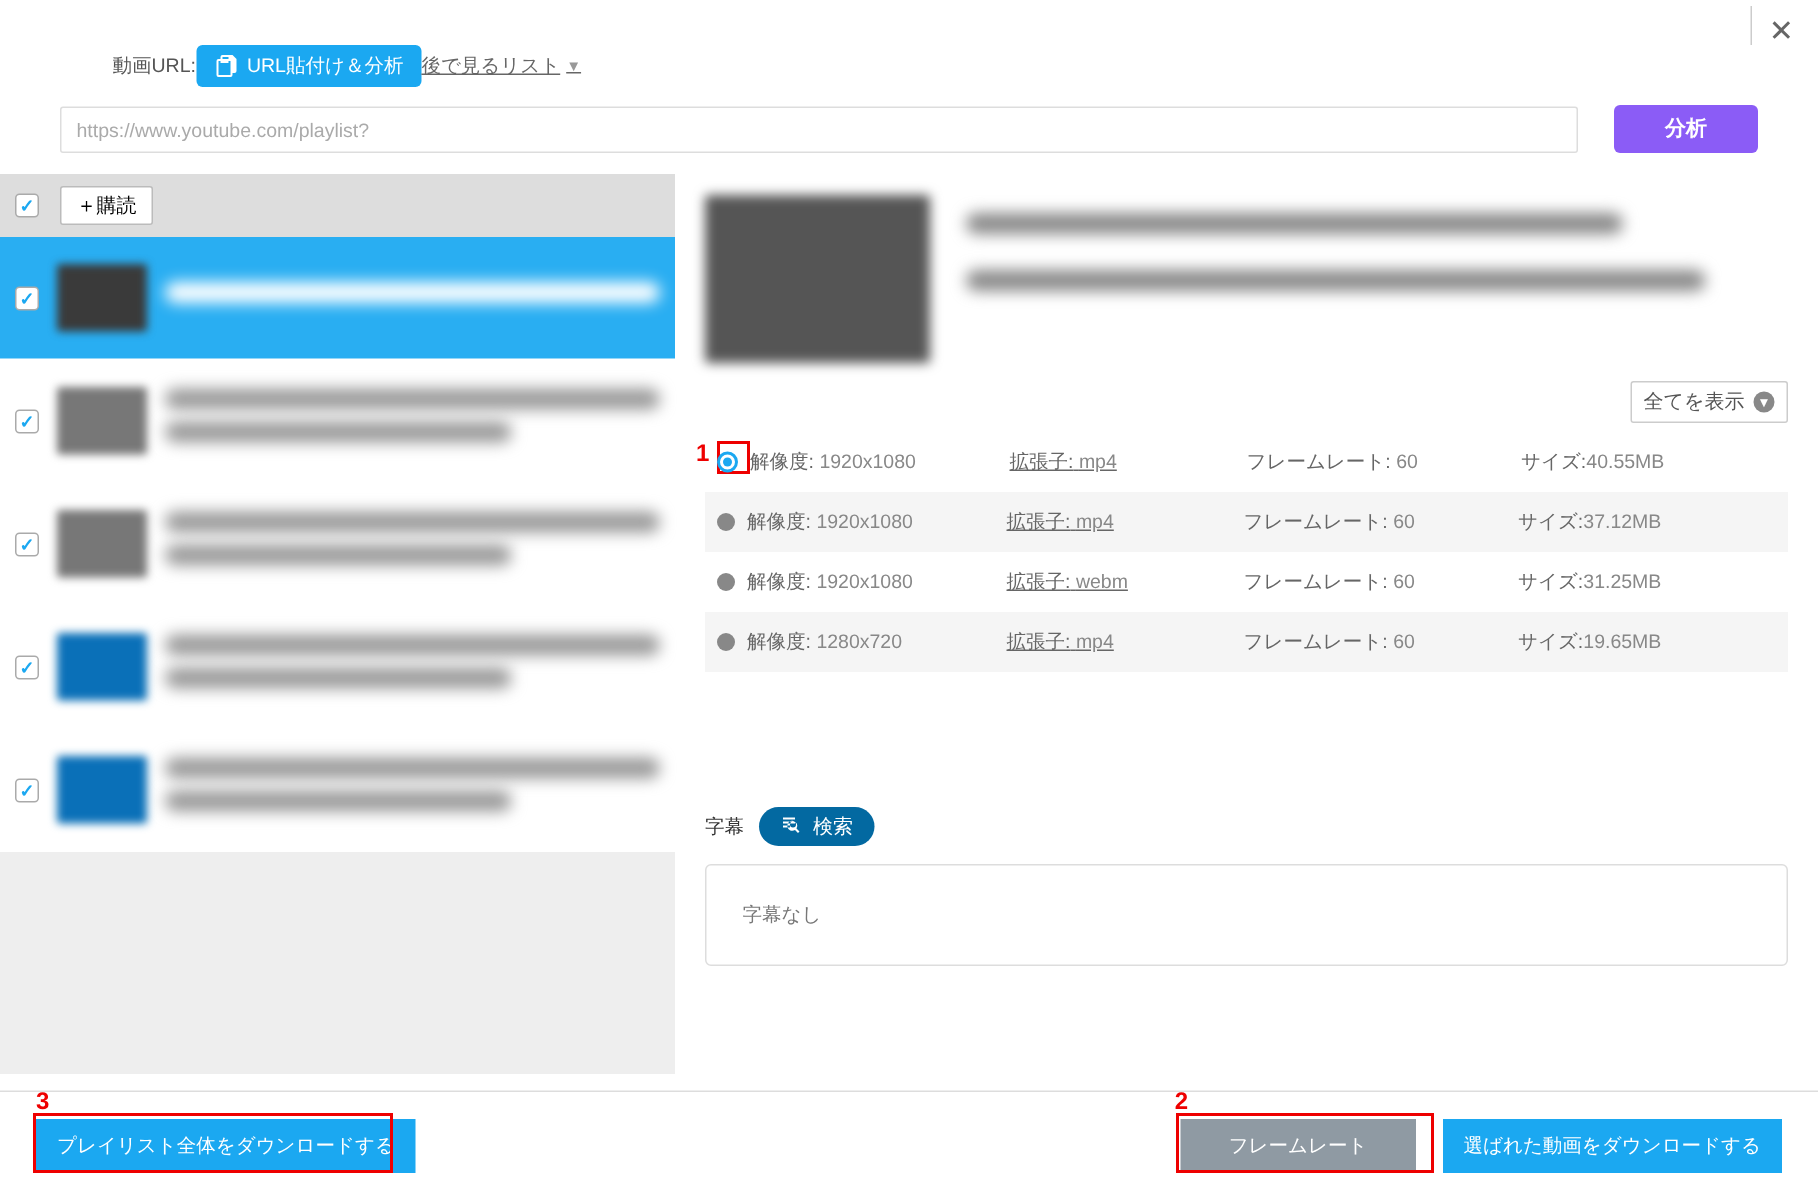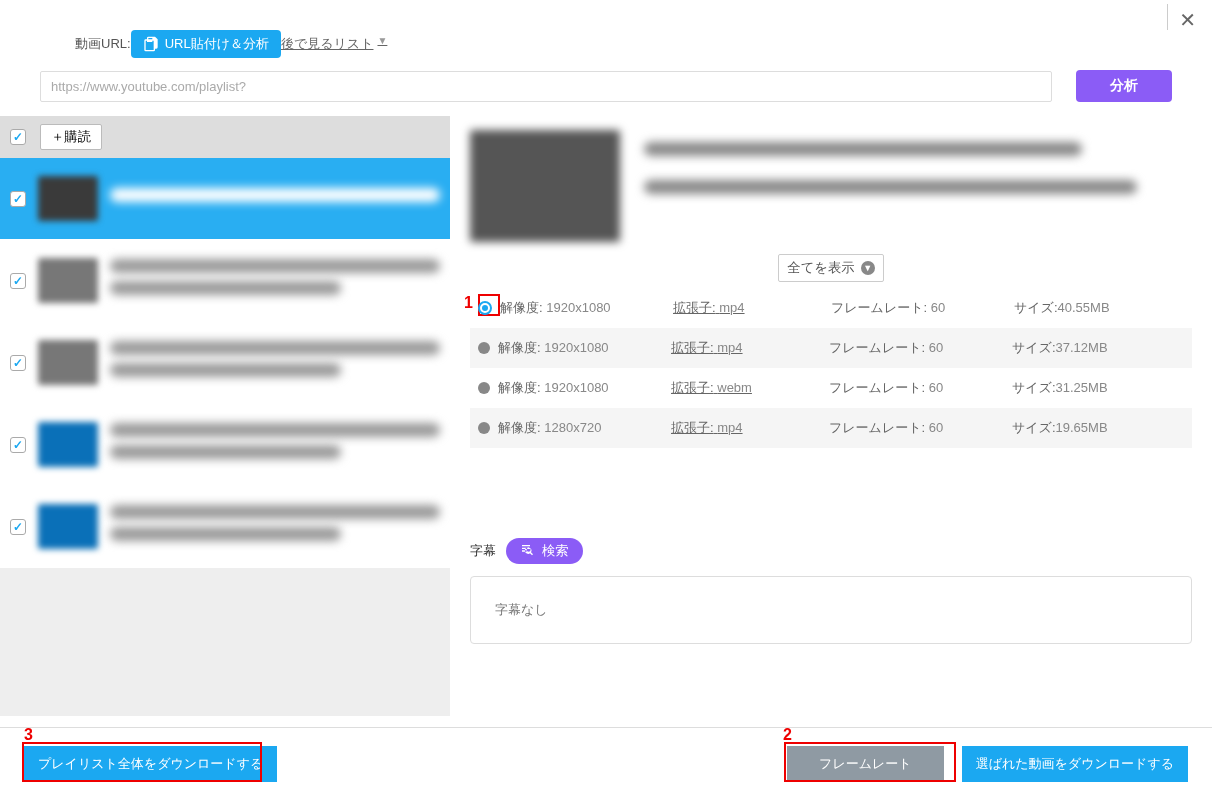--- a/index.html
+++ b/index.html
@@ -6,21 +6,21 @@
 body { font-family: -apple-system, "Segoe UI", Arial, sans-serif; font-size: 13px; color: #333; background: #fff; width: 1212px; height: 800px; overflow: hidden; position: relative; }
 
 .close-x { position: absolute; top: 8px; right: 16px; font-size: 20px; color: #666; cursor: pointer; }
 .vsep { position: absolute; top: 4px; right: 44px; width: 1px; height: 26px; background: #ccc; }
 
 .header { padding: 30px 40px 14px 40px; }
 .header-row1 { display: flex; align-items: center; margin-bottom: 12px; margin-left: 35px; }
 .url-label { color: #555; }
 .paste-btn { background: #1ba8f1; color: #fff; border: none; border-radius: 4px; padding: 5px 12px; display: inline-flex; align-items: center; gap: 6px; cursor: pointer; font-size: 13px; }
 .paste-btn svg { width: 16px; height: 16px; fill: #fff; }
-.later-link { color: #666; text-decoration: underline; cursor: pointer; display: inline-flex; align-items: flex-start; gap: 4px; }
+.later-link { color: #666; text-decoration: underline; cursor: pointer; display: inline-flex; align-items: center; gap: 4px; }
 .later-link .caret { font-size: 10px; color: #999; }
 
 .header-row2 { display: flex; gap: 24px; align-items: center; }
 .url-input { flex: 1; border: 1px solid #ddd; padding: 7px 10px; color: #aaa; background: #fff; border-radius: 2px; }
 .analyze-btn { background: #8b5cf6; color: #fff; border: none; border-radius: 4px; padding: 7px 0; width: 96px; cursor: pointer; font-size: 14px; font-weight: bold; }
 
 .main { display: flex; height: 600px; }
 
 .left { width: 450px; background: #eee; position: relative; }
 .left-top { display: flex; align-items: center; padding: 8px 10px; background: #ddd; }
@@ -40,41 +40,41 @@
 .blur-line { height: 14px; background: #999; filter: blur(5px); border-radius: 7px; margin-bottom: 8px; }
 .blur-line.short { width: 70%; }
 .list-item.selected .blur-line { background: #fff; }
 
 .right { flex: 1; padding: 14px 20px 10px 20px; display: flex; flex-direction: column; }
 .video-head { display: flex; gap: 24px; margin-bottom: 12px; }
 .video-thumb { width: 150px; height: 112px; background: #555; border-radius: 2px; filter: blur(4px); flex-shrink: 0; }
 .video-meta { flex: 1; padding-top: 12px; }
 .video-meta .blur-line { background: #888; }
 
-.show-all-row { display: flex; justify-content: center; margin-bottom: 6px; }
+.show-all-row { display: flex; justify-content: flex-end; margin-bottom: 6px; }
 .show-all-btn { border: 1px solid #ccc; background: #fff; padding: 4px 8px; color: #555; cursor: pointer; display: inline-flex; align-items: center; gap: 6px; border-radius: 2px; }
 .show-all-btn .circ { width: 14px; height: 14px; border-radius: 50%; background: #888; display: inline-flex; align-items: center; justify-content: center; color: #fff; font-size: 9px; }
 
 .fmt-row { display: flex; align-items: center; padding: 11px 8px; gap: 8px; color: #666; position: relative; }
 .fmt-row.alt { background: #f5f5f5; }
 .radio { width: 12px; height: 12px; border-radius: 50%; background: #888; flex-shrink: 0; }
 .radio.sel { width: 14px; height: 14px; border: 2px solid #1ba8f1; background: #fff; position: relative; }
 .radio.sel::after { content: ""; position: absolute; inset: 2px; border-radius: 50%; background: #1ba8f1; }
 .red-box { position: absolute; border: 2px solid #e00; pointer-events: none; }
 .col-res { width: 165px; }
 .col-ext { width: 150px; text-decoration: underline; }
 .col-fps { width: 175px; }
 .col-size { flex: 1; }
 .val { color: #888; }
 
 .annotation { position: absolute; color: #e00; font-weight: bold; font-size: 16px; pointer-events: none; }
 
 .sub-section { margin-top: 90px; }
 .sub-row { display: flex; align-items: center; gap: 10px; margin-bottom: 12px; }
-.search-sub-btn { background: #8b5cf6; color: #fff; border: none; border-radius: 14px; padding: 4px 14px; display: inline-flex; align-items: center; gap: 6px; cursor: pointer; }
+.search-sub-btn { background: #0369a1; color: #fff; border: none; border-radius: 14px; padding: 4px 14px; display: inline-flex; align-items: center; gap: 6px; cursor: pointer; }
 .search-sub-btn svg { width: 16px; height: 16px; fill: #fff; }
 .no-sub { border: 1px solid #ddd; border-radius: 4px; padding: 24px; text-align: left; color: #777; }
 
 .footer { position: absolute; bottom: 0; left: 0; right: 0; border-top: 1px solid #ddd; padding: 18px 24px; display: flex; align-items: center; }
 .footer .spacer { flex: 1; }
 .btn-primary { background: #1ba8f1; color: #fff; border: none; padding: 9px 14px; cursor: pointer; font-size: 13px; }
 .btn-grey { background: #8f9aa3; color: #fff; border: none; padding: 9px 32px; cursor: pointer; font-size: 13px; margin-right: 18px; }
 </style>
 </head>
 <body>

